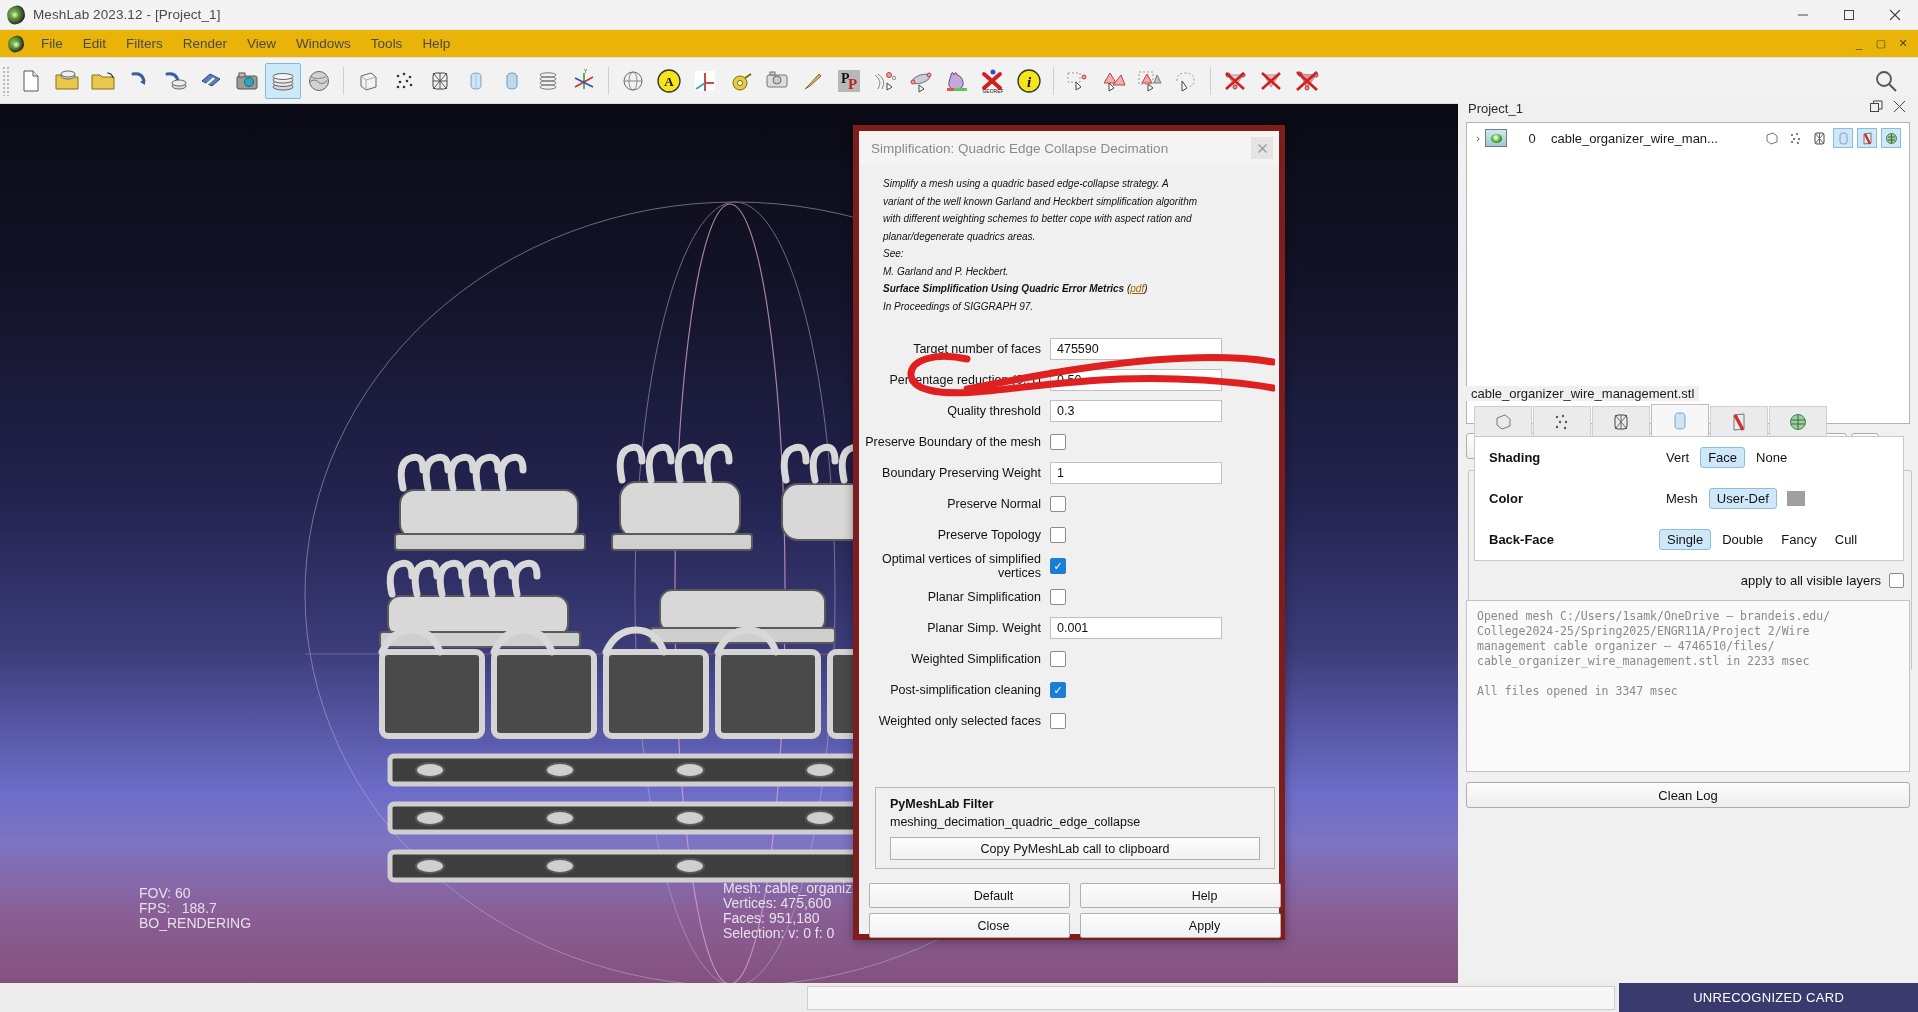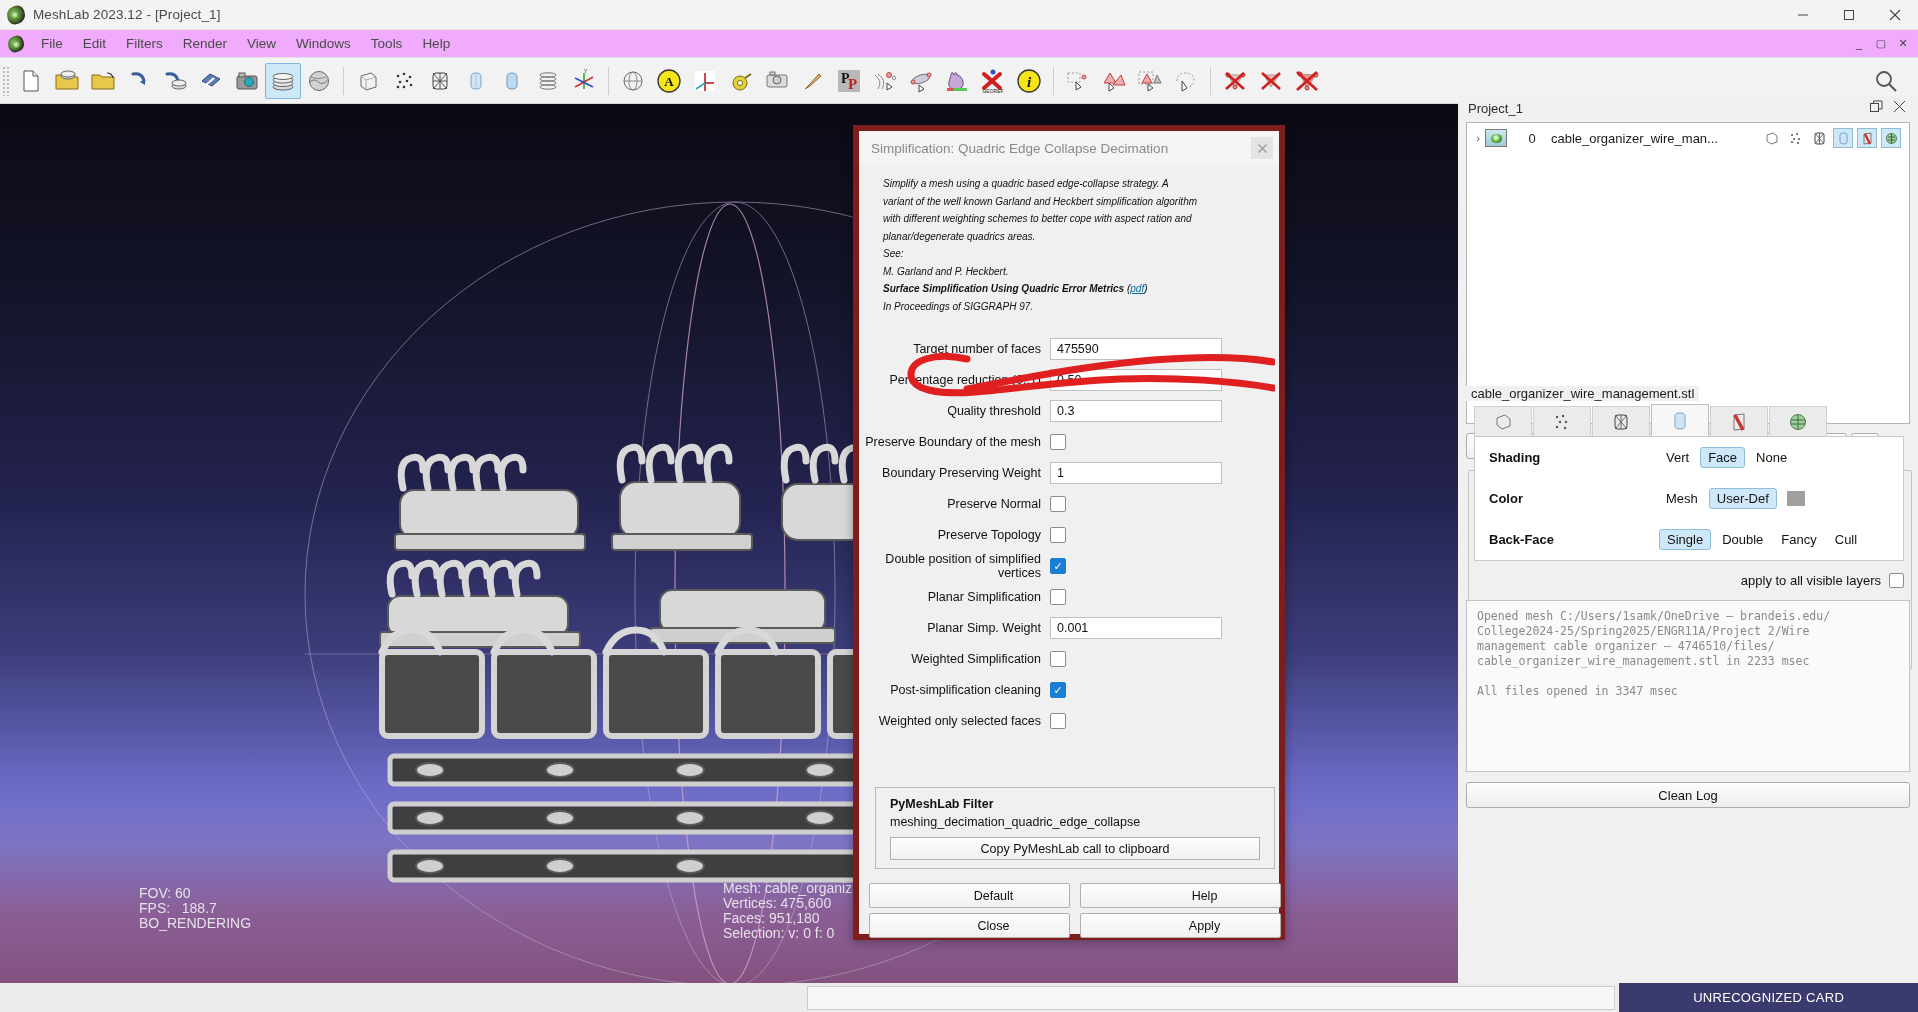--- a/index.html
+++ b/index.html
@@ -40,21 +40,21 @@
   .win-btn {
     width: 46px; height: 30px; display: flex; align-items: center; justify-content: center;
     color: #3a3a3a; font-size: 13px;
   }
   .win-btn.close-btn { font-size: 15px; }
   .win-btn svg { display: block; }
 
   
   #menubar {
     position: absolute; left: 0; top: 30px; width: 1918px; height: 28px;
-    background: #f0abfc; display: flex; align-items: center;
+    background: #eab308; display: flex; align-items: center;
     border-bottom: 1px solid #e2e2e2;
   }
   #menubar .menu-icon { width: 16px; height: 16px; margin-left: 8px; margin-right: 7px; }
   #menubar .menu-item {
     font-size: 13.5px; color: #4a4a4a; padding: 4px 10px;
   }
   .menu-right { margin-left: auto; display: flex; align-items: center; padding-right: 6px; gap: 4px; }
   .menu-right .mini-btn { font-size: 11px; color: #444; width: 18px; text-align: center; }
 
   
@@ -227,21 +227,21 @@
   #dlg-title .x {
     margin-left: auto; width: 22px; height: 22px; background: #e4e4e4;
     display: flex; align-items: center; justify-content: center;
     font-size: 12px; color: #9a9a9a;
   }
   #dlg-desc {
     padding: 10px 14px 0 24px; font-size: 10px; line-height: 17.5px;
     font-style: italic; color: #111;
   }
   #dlg-desc .bold { font-weight: bold; font-style: italic; }
-  #dlg-desc a { color: #0369a1; font-style: italic; margin-top: 40px; }
+  #dlg-desc a { color: #a16207; font-style: italic; margin-top: 40px; }
 
   #form { position: absolute; left: 0; top: 205px; width: 432px; }
   .frow { display: flex; align-items: center; height: 26px; margin-bottom: 5px; }
   .flabel {
     width: 191px; text-align: right; padding-right: 9px;
     font-size: 12.5px; color: #111;
   }
   .finput {
     width: 172px; height: 22px; background: #fff; border: 1px solid #c0c0c0;
     font-size: 12.5px; color: #111; display: flex; align-items: center; padding-left: 6px;
@@ -939,21 +939,21 @@
     </div>
     <div class="frow">
       <div class="flabel">Preserve Normal</div>
       <div class="fcheck"></div>
     </div>
     <div class="frow">
       <div class="flabel">Preserve Topology</div>
       <div class="fcheck"></div>
     </div>
     <div class="frow">
-      <div class="flabel">Double position of simplified vertices</div>
+      <div class="flabel">Optimal vertices of simplified vertices</div>
       <div class="fcheck on"></div>
     </div>
     <div class="frow">
       <div class="flabel">Planar Simplification</div>
       <div class="fcheck"></div>
     </div>
     <div class="frow">
       <div class="flabel">Planar Simp. Weight</div>
       <div class="finput">0.001</div>
     </div>

